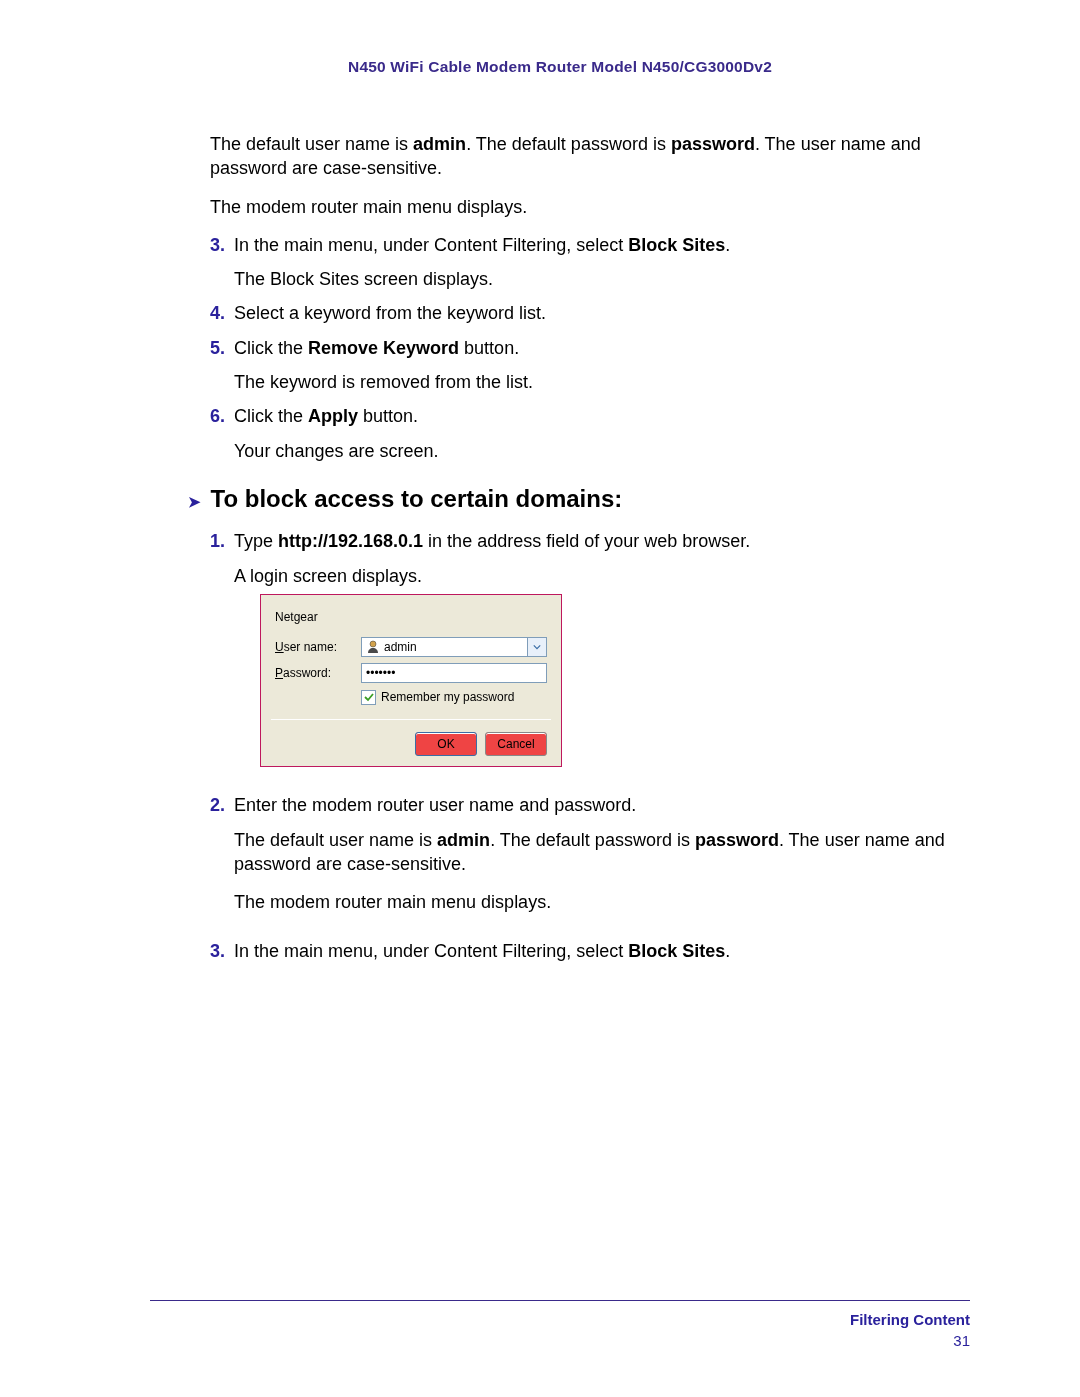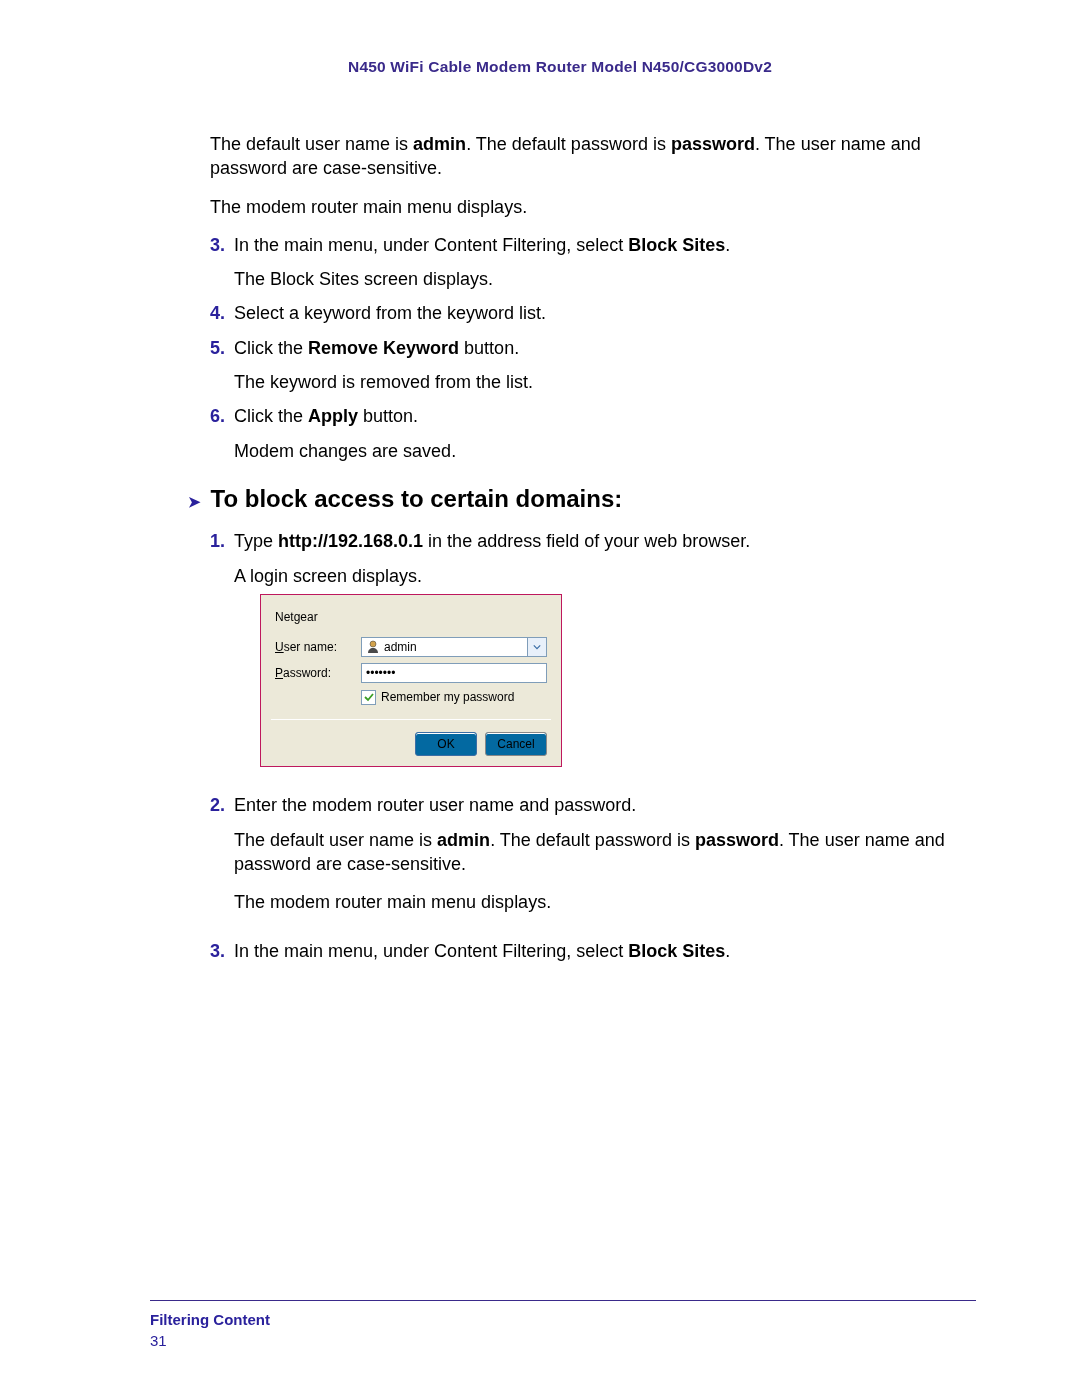--- a/index.html
+++ b/index.html
@@ -153,36 +153,36 @@
   }
   .login-buttons {
     display: flex;
     justify-content: flex-end;
     gap: 8px;
     padding-top: 4px;
   }
   .dlg-btn {
     min-width: 60px;
     height: 22px;
-    background: #0369a1;
+    background: #ef4444;
     border: 1px solid #888;
     border-radius: 3px;
     font-size: 12px;
     display: flex;
     align-items: center;
     justify-content: center;
     box-shadow: inset 0 1px 0 #fff;
   }
   .dlg-btn.default { border: 1px solid #3b6ea5; }
 
   .footer {
     position: absolute;
-    left: 130px; right: 124px;
+    left: 130px; right: 130px;
     bottom: 48px;
-    text-align: left;
+    text-align: right;
   }
   .footer-line {
     border-top: 1px solid #3a2a8a;
     margin-bottom: 10px;
   }
   .footer-title {
     color: #2a219c;
     font-weight: bold;
     font-size: 15px;
   }
@@ -226,21 +226,21 @@
       <div class="ol-content">
         <span>Click the </span><span class="bold">Remove Keyword</span><span> button.</span>
         <div class="ol-sub">The keyword is removed from the list.</div>
       </div>
     </div>
 
     <div class="ol-item">
       <div class="ol-num">6.</div>
       <div class="ol-content">
         <span>Click the </span><span class="bold">Apply</span><span> button.</span>
-        <div class="ol-sub">Modem changes are saved.</div>
+        <div class="ol-sub">Your changes are screen.</div>
       </div>
     </div>
 
     <div class="section-heading-row">
       <span class="arrow-icon">➤</span>
       <span class="section-heading">To block access to certain domains:</span>
     </div>
 
     <div class="ol-item">
       <div class="ol-num">1.</div>

